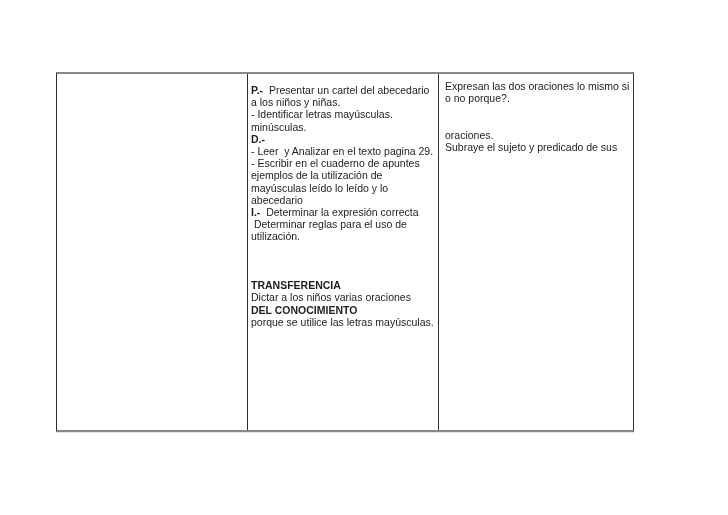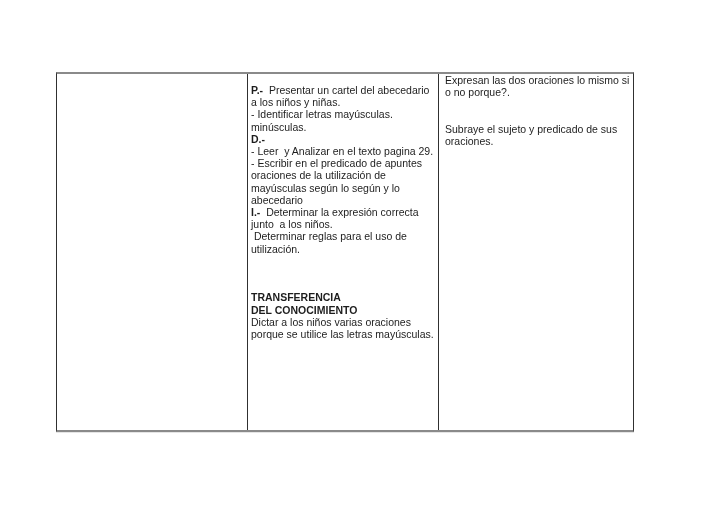--- a/index.html
+++ b/index.html
@@ -40,21 +40,21 @@
     flex:0 0 191px;
     border-right:1px solid var(--table-border-vertical);
   }
   .cell-activities{
     flex:0 0 191px;
     border-right:1px solid var(--table-border-vertical);
     padding:10px 6px 0 3px;
   }
   .cell-evaluation{
     flex:1 1 auto;
-    padding:0 3px 0 6px;
+    padding:6px 3px 0 6px;
   }
   .ln{
     white-space:pre;
     min-height:12.2px;
   }
   .ln.center{
     text-align:left;
     white-space:normal;
   }
   .b{font-weight:bold;}
@@ -64,37 +64,36 @@
 
 <div class="lesson-table">
   <div class="cell cell-observations"></div>
   <div class="cell cell-activities">
       <div class="ln"><span class="b">P.-</span>  Presentar un cartel del abecedario</div>
       <div class="ln">a los niños y niñas.</div>
       <div class="ln">- Identificar letras mayúsculas.</div>
       <div class="ln">minúsculas.</div>
       <div class="ln"><span class="b">D.-</span></div>
       <div class="ln">- Leer  y Analizar en el texto pagina 29.</div>
-      <div class="ln">- Escribir en el predicado de apuntes</div>
-      <div class="ln">oraciones de la utilización de</div>
-      <div class="ln">mayúsculas según lo según y lo</div>
+      <div class="ln">- Escribir en el cuaderno de apuntes</div>
+      <div class="ln">ejemplos de la utilización de</div>
+      <div class="ln">mayúsculas leído lo leído y lo</div>
       <div class="ln">abecedario</div>
       <div class="ln"><span class="b">I.-</span>  Determinar la expresión correcta</div>
-      <div class="ln">junto  a los niños.</div>
       <div class="ln"> Determinar reglas para el uso de</div>
       <div class="ln">utilización.</div>
       <div class="ln">&nbsp;</div>
       <div class="ln">&nbsp;</div>
       <div class="ln">&nbsp;</div>
       <div class="ln center"><span class="b">TRANSFERENCIA</span></div>
+      <div class="ln">Dictar a los niños varias oraciones</div>
       <div class="ln center"><span class="b">DEL CONOCIMIENTO</span></div>
-      <div class="ln">Dictar a los niños varias oraciones</div>
       <div class="ln">porque se utilice las letras mayúsculas.</div>
     </div>
   <div class="cell cell-evaluation">
       <div class="ln">Expresan las dos oraciones lo mismo si</div>
       <div class="ln">o no porque?.</div>
       <div class="ln">&nbsp;</div>
       <div class="ln">&nbsp;</div>
+      <div class="ln">oraciones.</div>
       <div class="ln">Subraye el sujeto y predicado de sus</div>
-      <div class="ln">oraciones.</div>
     </div>
 </div>
 
 </body></html>

